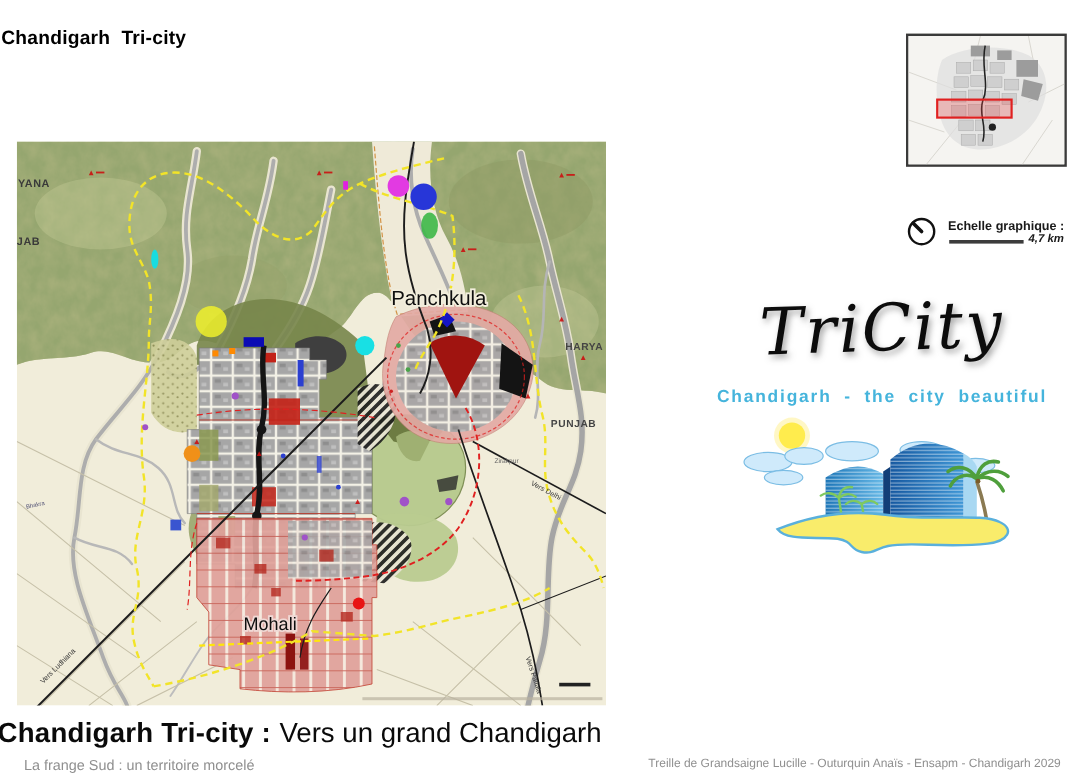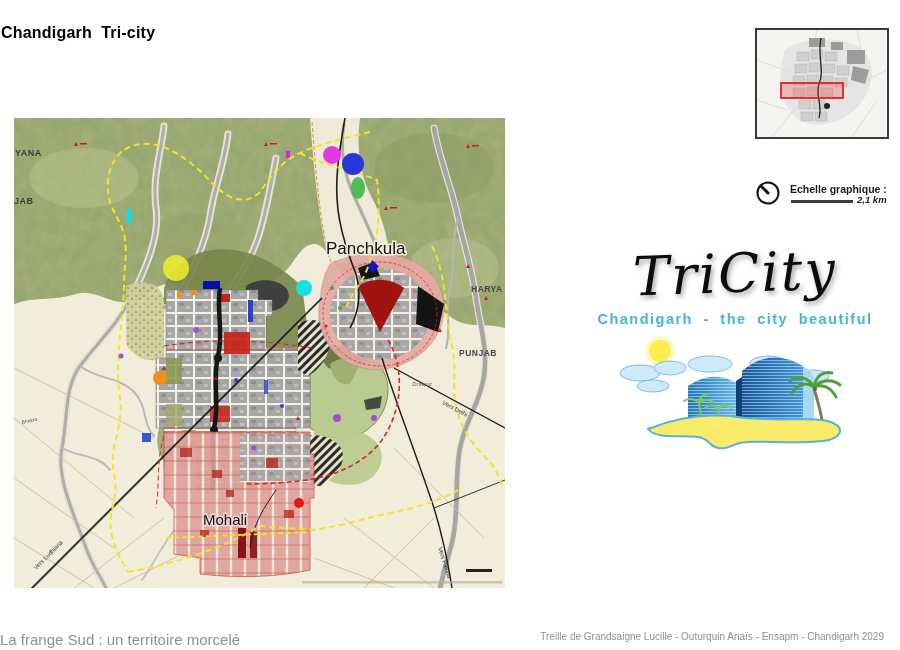--- a/index.html
+++ b/index.html
@@ -7,26 +7,26 @@
   .title{position:absolute;left:1px;top:24px;font-size:16px;font-weight:800;color:#000;white-space:pre;letter-spacing:.2px;}
   .map{position:absolute;left:14px;top:118px;width:491px;height:470px;}
   .inset{position:absolute;left:755px;top:28px;width:134px;height:111px;border:2px solid #3a3a3a;box-sizing:border-box;background:#f5f4f1;}
   .scaleRow{position:absolute;left:755px;top:146px;width:145px;height:46px;margin-top:32px;}
   .compass{position:absolute;left:0;top:2px;}
   .scaleLabel{position:absolute;left:35px;top:5px;font-size:10.5px;font-weight:700;color:#1a1a1a;white-space:nowrap;}
   .scaleBar{position:absolute;left:36px;top:22px;width:62px;height:2.5px;background:#3c3c3c;}
   .scaleValue{position:absolute;left:102px;top:16px;font-size:9.5px;font-style:italic;font-weight:700;color:#1a1a1a;}
   .logoBox{position:absolute;left:575px;top:246px;width:320px;text-align:center;}
   .logoTitle{font-family:"DejaVu Serif",serif;font-style:italic;font-size:54px;line-height:1.05;color:#0c0c0c;letter-spacing:2px;transform:rotate(-2deg);text-shadow:2px 3px 5px rgba(90,90,90,.55);}
-  .logoTag{margin-top:8px;font-size:14.5px;font-weight:700;color:#45b4dc;letter-spacing:1.5px;word-spacing:5px;white-space:nowrap;}
+  .logoTag{margin-top:20px;font-size:14.5px;font-weight:700;color:#45b4dc;letter-spacing:1.5px;word-spacing:5px;white-space:nowrap;}
   .logoArt{margin-top:4px;}
   .caption{position:absolute;left:0;top:597px;font-size:23px;color:#0a0a0a;white-space:nowrap;}
   .caption .b{font-weight:800;margin-left:-2px;letter-spacing:.2px;}
   .caption .r{font-weight:400;margin-left:7px;}
-  .subnote{position:absolute;left:0;top:631px;font-size:15px;color:#8f8f8f;}
+  .subnote{position:absolute;left:20px;top:631px;font-size:12px;color:#8f8f8f;}
   .credits{position:absolute;right:16px;top:631px;font-size:10px;color:#8f8f8f;}
   svg text{font-family:"Liberation Sans",sans-serif;}
 </style>
 </head>
 <body>
 
 <div class="page">
 
   <div class="title">Chandigarh  Tri-city</div>
 
@@ -285,21 +285,21 @@
     </svg>
   </div>
 
   <div class="scaleRow">
     <svg class="compass" width="26" height="26" viewBox="0 0 26 26">
       <circle cx="13" cy="13" r="10.5" fill="#fff" stroke="#111" stroke-width="2"></circle>
       <line x1="13" y1="13" x2="6" y2="6" stroke="#111" stroke-width="3" stroke-linecap="round"></line>
     </svg>
     <div class="scaleLabel">Echelle graphique :</div>
     <div class="scaleBar"></div>
-    <div class="scaleValue">2,1 km</div>
+    <div class="scaleValue">4,7 km</div>
   </div>
 
   <div class="logoBox">
     <div class="logoTitle">TriCity</div>
     <div class="logoTag">Chandigarh - the city beautiful</div>
     <svg class="logoArt" width="235" height="120" viewBox="0 0 235 120">
       <defs>
         <linearGradient id="gB1" x1="0" y1="0" x2="1" y2="0">
           <stop offset="0" stop-color="#1d76b8"></stop>
             <stop offset="1" stop-color="#66b8e6"></stop>
@@ -343,16 +343,19 @@
         <circle cx="197" cy="58" r="2" fill="#7a5c28"></circle>
       </g>
       <g fill="none" stroke="#7fc95e" stroke-width="2" stroke-linecap="round">
         <path d="M84,92 C83,84 82,78 81,72 M81,72 C86,68 91,68 95,71 M81,72 C76,67 70,67 66,70 M81,72 C82,65 87,62 92,63"></path>
         <path d="M103,94 C102,87 101,82 100,77 M100,77 C105,73 110,74 113,77 M100,77 C95,73 90,74 87,77"></path>
       </g>
       <path d="M30,98 C60,86 90,82 120,86 C160,92 200,84 215,92 C228,98 222,108 205,110 C170,114 140,108 122,112 C112,114 110,119 100,117 C90,115 93,108 80,106 C60,104 38,108 30,98 Z" fill="#f9ec6b" stroke="#5ab0dc" stroke-width="2"></path>
     </svg>
   </div>
 
+  <div class="caption">
+    <span class="b">Chandigarh Tri-city :</span><span class="r">Vers un grand Chandigarh</span>
+  </div>
   <div class="subnote">La frange Sud : un territoire morcelé</div>
   <div class="credits">Treille de Grandsaigne Lucille - Outurquin Anaïs - Ensapm - Chandigarh 2029</div>
 
 </div>
 
 </body></html>

